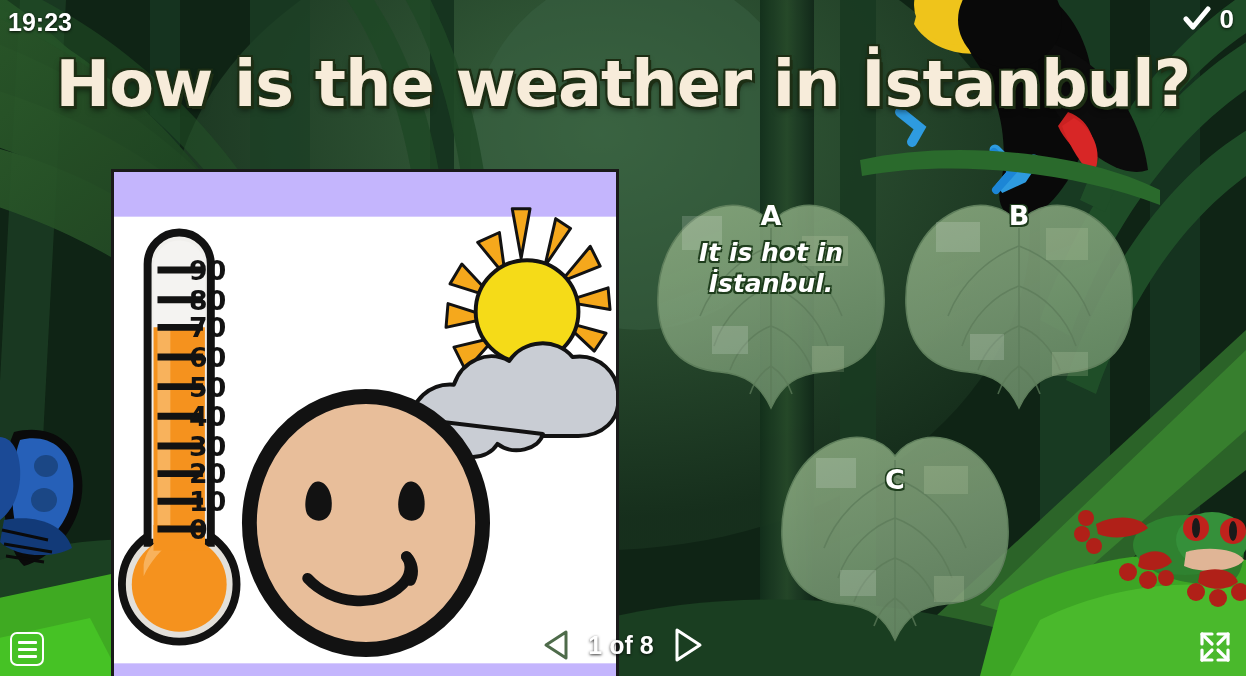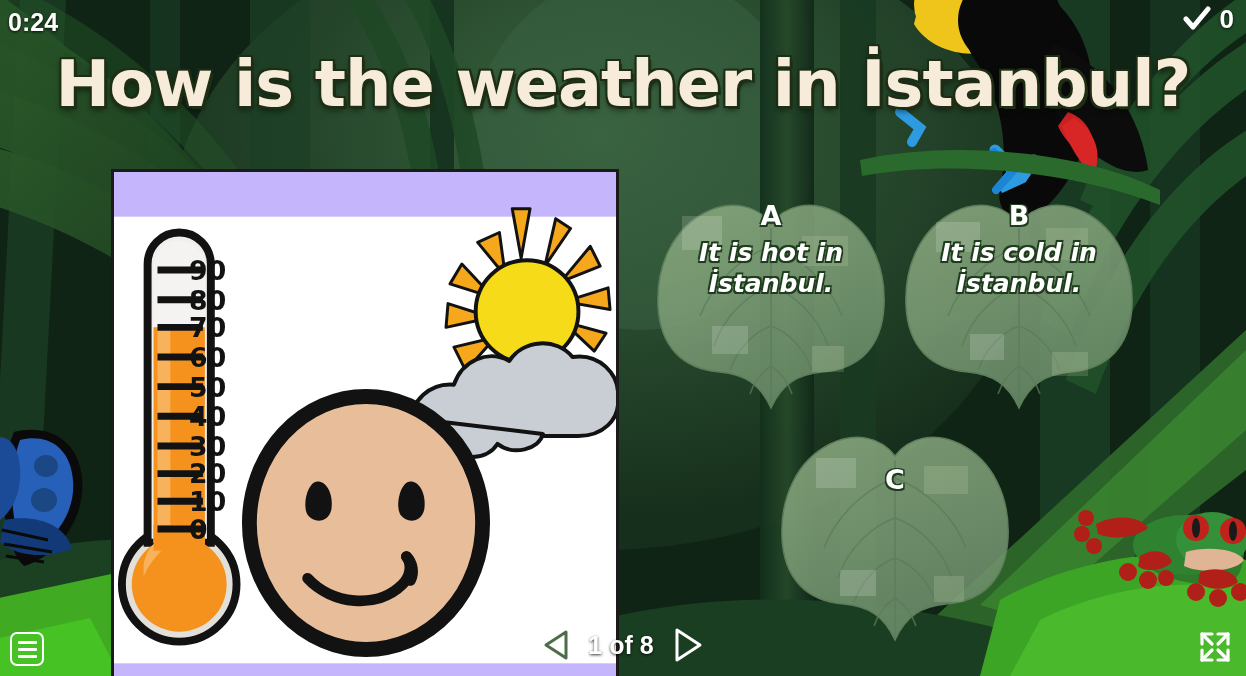--- a/index.html
+++ b/index.html
@@ -291,21 +291,21 @@
       <circle cx="1128" cy="572" r="9" fill="#B02018"></circle>
       <circle cx="1148" cy="580" r="9" fill="#B02018"></circle>
       <circle cx="1166" cy="578" r="8" fill="#B02018"></circle>
       <path d="M1200,572 C1216,566 1234,570 1238,582 C1226,592 1206,590 1198,582 Z" fill="#B02018"></path>
       <circle cx="1196" cy="592" r="9" fill="#B02018"></circle>
       <circle cx="1218" cy="598" r="9" fill="#B02018"></circle>
       <circle cx="1240" cy="592" r="9" fill="#B02018"></circle>
     </g>
   </svg>
 
-  <div class="hud-timer">0:24</div>
+  <div class="hud-timer">19:23</div>
 
   <div class="hud-score">
     <svg class="chk" width="28" height="26" viewBox="0 0 28 26">
       <path d="M3 13 L10 21 L25 3" stroke="#ffffff" stroke-width="5" fill="none" stroke-linecap="round" stroke-linejoin="round"></path>
     </svg>
     <div class="num">0</div>
   </div>
 
   <div class="title">How is the weather in İstanbul?</div>
 
@@ -459,21 +459,20 @@
       </g>
       <g opacity=".16">
         <rect x="36" y="46" width="44" height="30" fill="#ffffff"></rect>
         <rect x="146" y="52" width="42" height="32" fill="#dfe8c0"></rect>
         <rect x="70" y="158" width="34" height="26" fill="#ffffff"></rect>
         <rect x="152" y="176" width="36" height="24" fill="#e6eec8"></rect>
       </g>
     </svg>
     <div class="leaf-inner">
       <div class="leaf-letter">B</div>
-      <div class="leaf-text">It is cold in İstanbul.</div>
     </div>
   </div>
 
   <div class="leaf-btn c">
     <svg viewBox="0 0 238 238">
       <defs>
         <linearGradient id="leafC" x1="0" y1="0" x2="0.4" y2="1">
           <stop offset="0%" stop-color="#8AA97F" stop-opacity=".88"></stop>
           <stop offset="55%" stop-color="#7D9D77" stop-opacity=".86"></stop>
           <stop offset="100%" stop-color="#6E8F6B" stop-opacity=".86"></stop>

